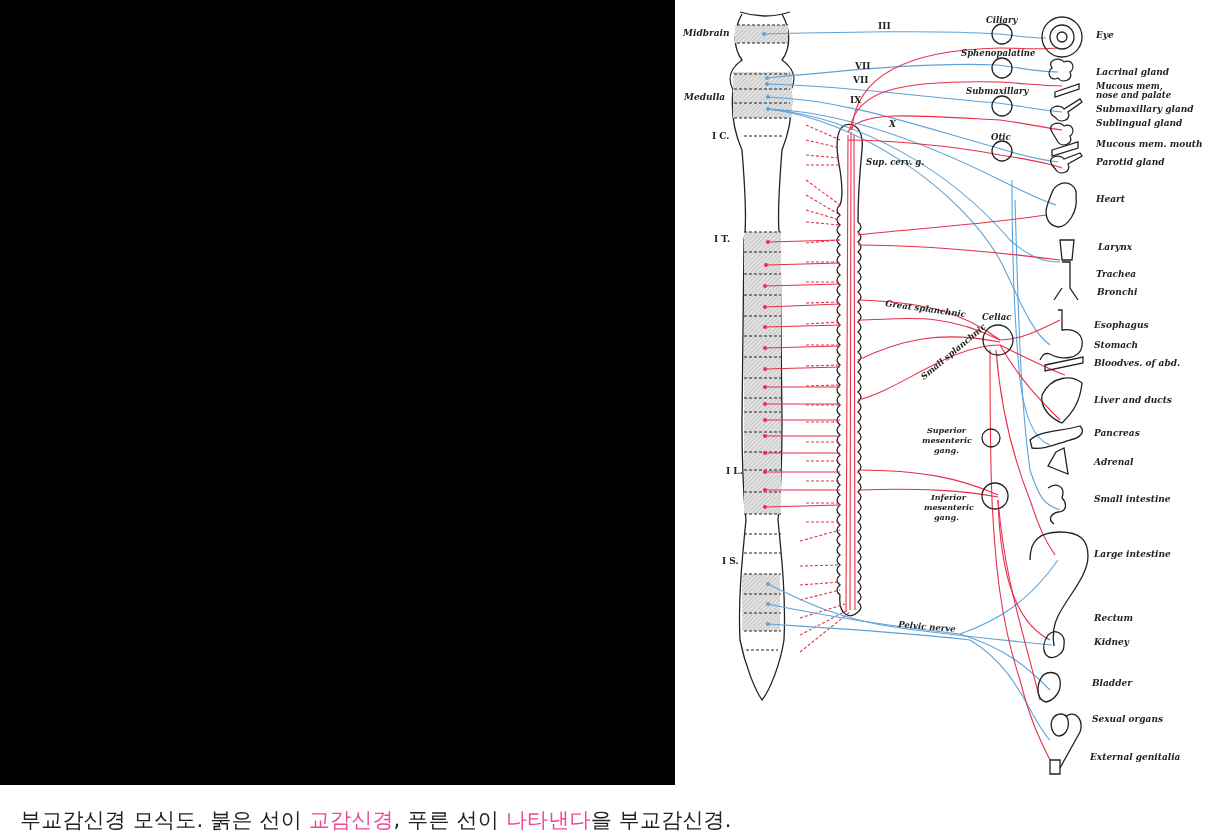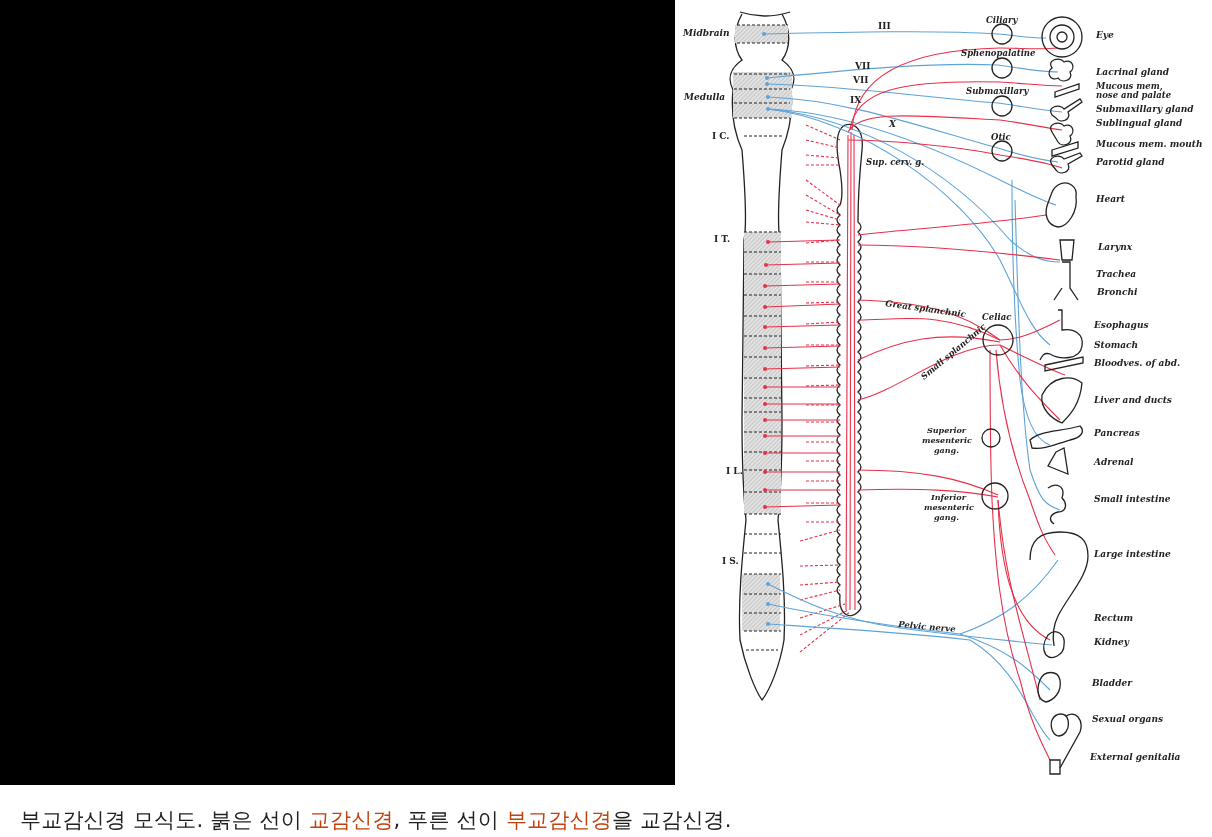--- a/index.html
+++ b/index.html
@@ -1,21 +1,21 @@
 <!DOCTYPE html>
 <html><head>
 <meta charset="utf-8">
 <style>
   html,body{margin:0;padding:0;background:#fff;}
   body{width:1212px;height:837px;position:relative;overflow:hidden;font-family:"DejaVu Sans",sans-serif;}
   .black-panel{position:absolute;left:0;top:0;width:675px;height:785px;background:#000;}
   .figure{position:absolute;left:675px;top:0;width:537px;height:785px;background:#fff;}
   .figure-topline{position:absolute;left:675px;top:0;width:537px;height:2px;background:#b3ab90;}
   .caption{position:absolute;left:20px;top:806px;font-size:21px;color:#202122;white-space:nowrap;letter-spacing:0.2px;}
-  .caption a{color:#c2410c;text-decoration:none;}
+  .caption a{color:#ec4899;text-decoration:none;}
   svg text{font-family:"DejaVu Serif",serif;font-style:italic;font-weight:bold;fill:#222;}
   svg text.roman{font-style:normal;}
   .red{stroke:#e8304a;fill:none;stroke-width:1.1;}
   .blue{stroke:#5ea3d8;fill:none;stroke-width:1.1;}
   .ink{stroke:#222;fill:none;stroke-width:1.3;}
   .dash{stroke:#222;stroke-width:1.1;stroke-dasharray:3 2;}
   .rdash{stroke:#e8304a;stroke-width:1.1;stroke-dasharray:3 2;fill:none;}
 </style>
 </head>
 <body>
@@ -286,13 +286,13 @@
     <text x="1094" y="557" font-size="9">Large intestine</text>
     <text x="1094" y="621" font-size="9">Rectum</text>
     <text x="1094" y="645" font-size="9">Kidney</text>
     <text x="1092" y="686" font-size="9">Bladder</text>
     <text x="1092" y="722" font-size="9">Sexual organs</text>
     <text x="1090" y="760" font-size="9">External genitalia</text>
   </g>
 </svg>
 </div>
 
-<div class="caption"><span>부교감신경 모식도. 붉은 선이 </span><a>교감신경</a><span>, 푸른 선이 </span><a>부교감신경</a><span>을 교감신경.</span></div>
+<div class="caption"><span>부교감신경 모식도. 붉은 선이 </span><a>교감신경</a><span>, 푸른 선이 </span><a>나타낸다</a><span>을 부교감신경.</span></div>
 
 </body></html>

